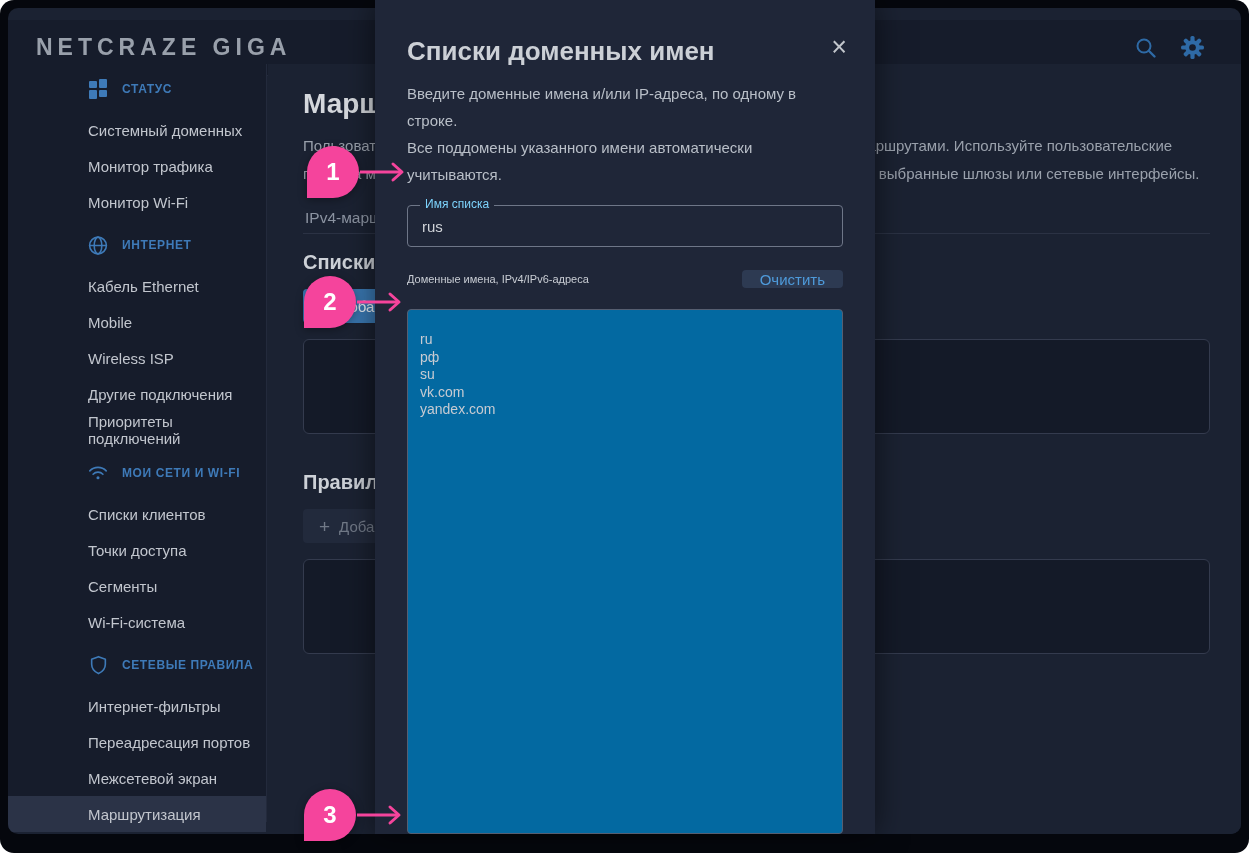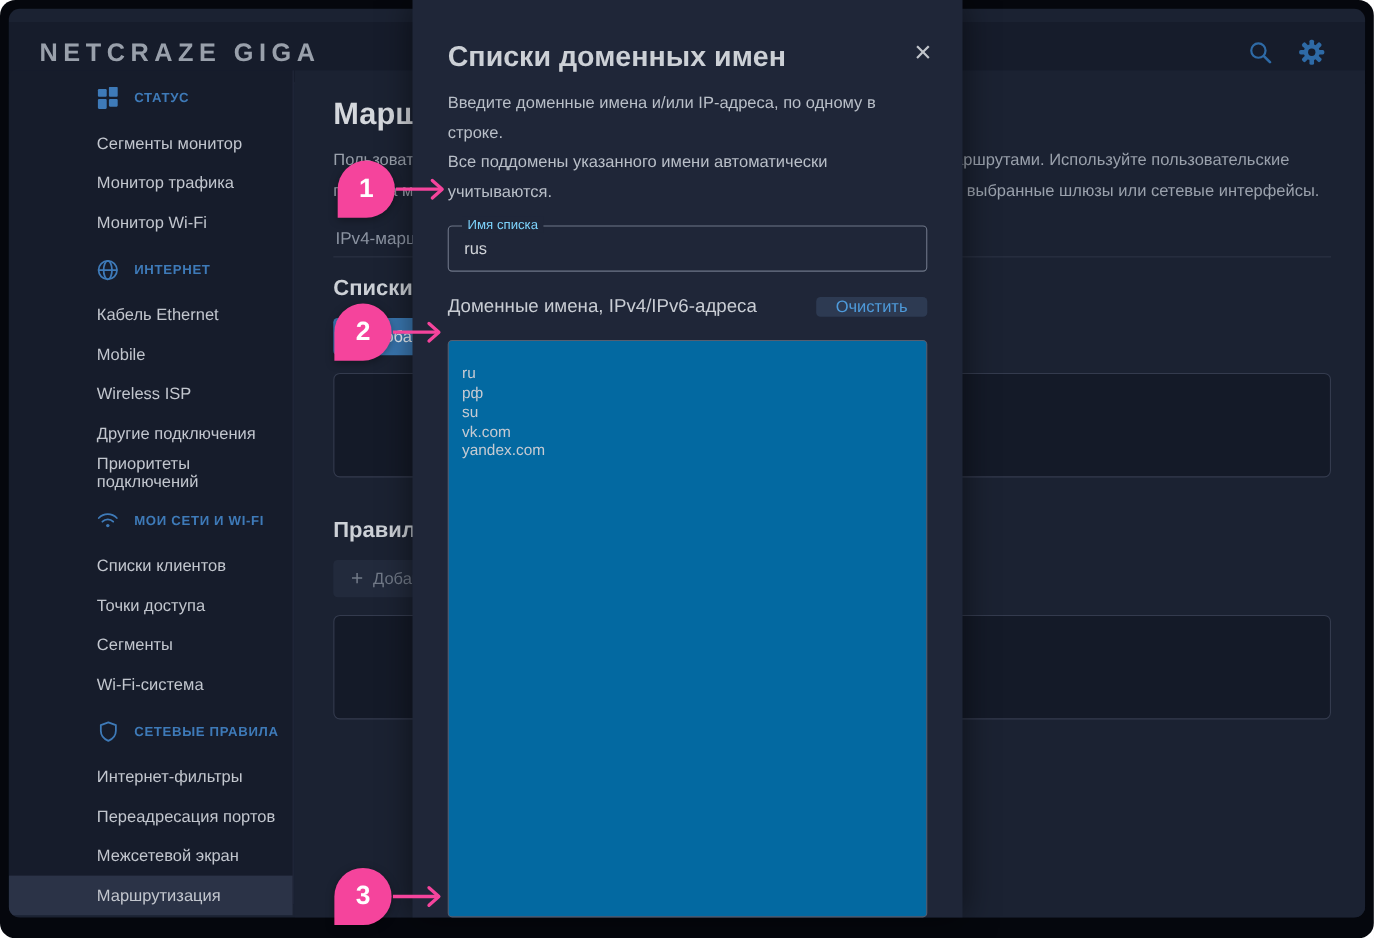--- a/index.html
+++ b/index.html
@@ -37,21 +37,21 @@
 
   
   .modal{position:absolute;left:375px;top:0;width:500px;height:834px;background:#1f2638;box-shadow:0 0 30px rgba(0,0,0,.55);box-sizing:border-box;padding:0 32px;z-index:40;}
   .modal-title{margin:36px 0 0 0;font-size:26px;font-weight:bold;color:#ccd0d6;}
   .modal-close{position:absolute;top:34px;right:28px;font-size:27px;color:#c2c6cc;cursor:pointer;line-height:1;}
   .modal-desc{margin-top:13px;font-size:15px;line-height:27px;color:#b9bfc8;}
   .field-outline{position:relative;margin-top:17px;height:40px;border:1px solid #6e7688;border-radius:4px;}
   .field-outline .flabel{position:absolute;top:-9px;left:12px;font-size:12px;color:#7dd3fc;background:#1f2638;padding:0 5px;}
   .field-outline input{position:absolute;inset:0;width:100%;height:100%;background:transparent;border:none;outline:none;color:#d0d3d8;font-size:15px;padding:0 14px;box-sizing:border-box;font-family:inherit;}
   .list-label-row{margin-top:15px;display:flex;align-items:center;justify-content:space-between;height:34px;}
-  .list-label{font-size:17px;color:#c9cdd4;}
+  .list-label{font-size:11px;color:#c9cdd4;}
   .btn-clear{height:18px;padding:0 18px;background:#2d3a52;color:#4e9ada;border:none;border-radius:4px;font-size:15px;cursor:pointer;font-family:inherit;}
   .domains-area{margin-top:13px;width:100%;height:525px;background:#0369a1;border:1px solid #565e70;border-radius:4px;box-sizing:border-box;resize:none;outline:none;color:#c7cbd2;font-size:14px;line-height:17.5px;padding:21px 12px;font-family:"Liberation Sans",sans-serif;}
 
   
   .annot{position:absolute;display:flex;align-items:center;z-index:60;}
   .badge{width:52px;height:52px;background:#f5449c;border-radius:50% 50% 50% 0;display:flex;align-items:center;justify-content:center;color:#fff;font-size:24px;font-weight:bold;box-shadow:0 2px 8px rgba(0,0,0,.35);}
   .arrow{margin-left:1px;}
 </style>
 </head>
 <body>
@@ -89,21 +89,21 @@
         <span class="sec-icon">
           <svg width="20" height="20" viewBox="0 0 20 20" fill="#3e7ab8">
               <rect x="1" y="2" width="8" height="7" rx="1"></rect>
               <rect x="11" y="0" width="8" height="9" rx="1"></rect>
               <rect x="1" y="11" width="8" height="9" rx="1"></rect>
               <rect x="11" y="11" width="8" height="7" rx="1"></rect>
             </svg>
         </span>
         <span class="sec-label">СТАТУС</span>
       </div>
-      <div class="side-item">Сегменты монитор</div>
+      <div class="side-item">Системный доменных</div>
       <div class="side-item">Монитор трафика</div>
       <div class="side-item">Монитор Wi-Fi</div>
 
       <div class="sec-header">
         <span class="sec-icon">
           <svg width="21" height="21" viewBox="0 0 20 20" fill="none" stroke="#3e7ab8" stroke-width="1.6">
               <circle cx="10" cy="10" r="8.4"></circle>
               <ellipse cx="10" cy="10" rx="3.8" ry="8.4"></ellipse>
               <line x1="1.6" y1="10" x2="18.4" y2="10"></line>
             </svg>

